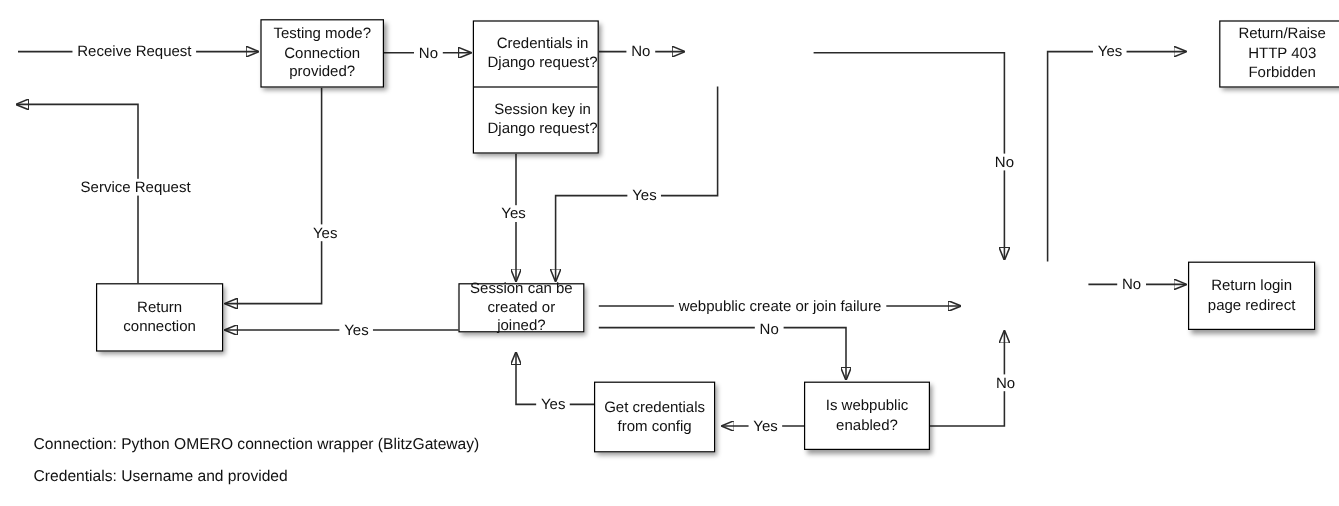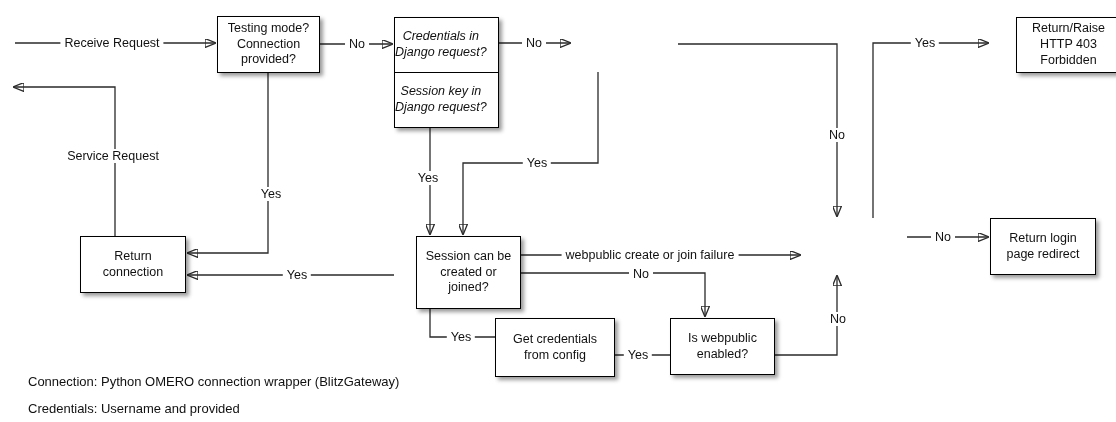--- a/index.html
+++ b/index.html
@@ -40,40 +40,38 @@
   .node .txt { white-space: pre-line; }
   .node.split {
     flex-direction: column;
     align-items: stretch;
     justify-content: stretch;
   }
   .node.split .cell {
     flex: 1;
     display: flex;
     align-items: center;
-    justify-content: flex-start;
-    font-style: italic;
+    justify-content: flex-end;
   }
   .node.split .cell:first-child { border-bottom: 1.5px solid #000000; }
   .edge-label {
     position: absolute;
     z-index: 3;
     transform: translate(-50%, -50%);
     background: #ffffff;
     padding: 0 4px;
     font-size: 12.5px;
     white-space: nowrap;
     text-align: center;
   }
   .footnote {
     position: absolute;
     z-index: 2;
     font-size: 13px;
     white-space: nowrap;
-    margin-top: 12px;
   }
 </style>
 </head>
 <body>
 
 <div class="stage">
 
   <svg class="connectors" width="1116" height="422" viewBox="0 0 1116 422" aria-hidden="true">
     <defs>
       <marker id="arr" markerWidth="11" markerHeight="9" refX="10" refY="4.5" orient="auto" markerUnits="userSpaceOnUse">
@@ -120,33 +118,33 @@
     <span class="txt">Return/Raise
 HTTP 403
 Forbidden</span>
   </div>
 
   <div class="node" style="left:80px;top:236px;width:106px;height:57px">
     <span class="txt">Return
 connection</span>
   </div>
 
-  <div class="node" style="left:416px;top:236px;width:105px;height:73px">
+  <div class="node" style="left:382px;top:236px;width:105px;height:41px">
     <span class="txt">Session can be
 created or
 joined?</span>
   </div>
 
 
   <div class="node" style="left:990px;top:218px;width:106px;height:57px">
     <span class="txt">Return login
 page redirect</span>
   </div>
 
-  <div class="node" style="left:495px;top:318px;width:120px;height:59px">
+  <div class="node" style="left:495px;top:318px;width:101px;height:59px">
     <span class="txt">Get credentials
 from config</span>
   </div>
 
   <div class="node" style="left:670px;top:318px;width:105px;height:57px">
     <span class="txt">Is webpublic
 enabled?</span>
   </div>
 
   <div class="edge-label" style="left:112px;top:43px">Receive Request</div>

